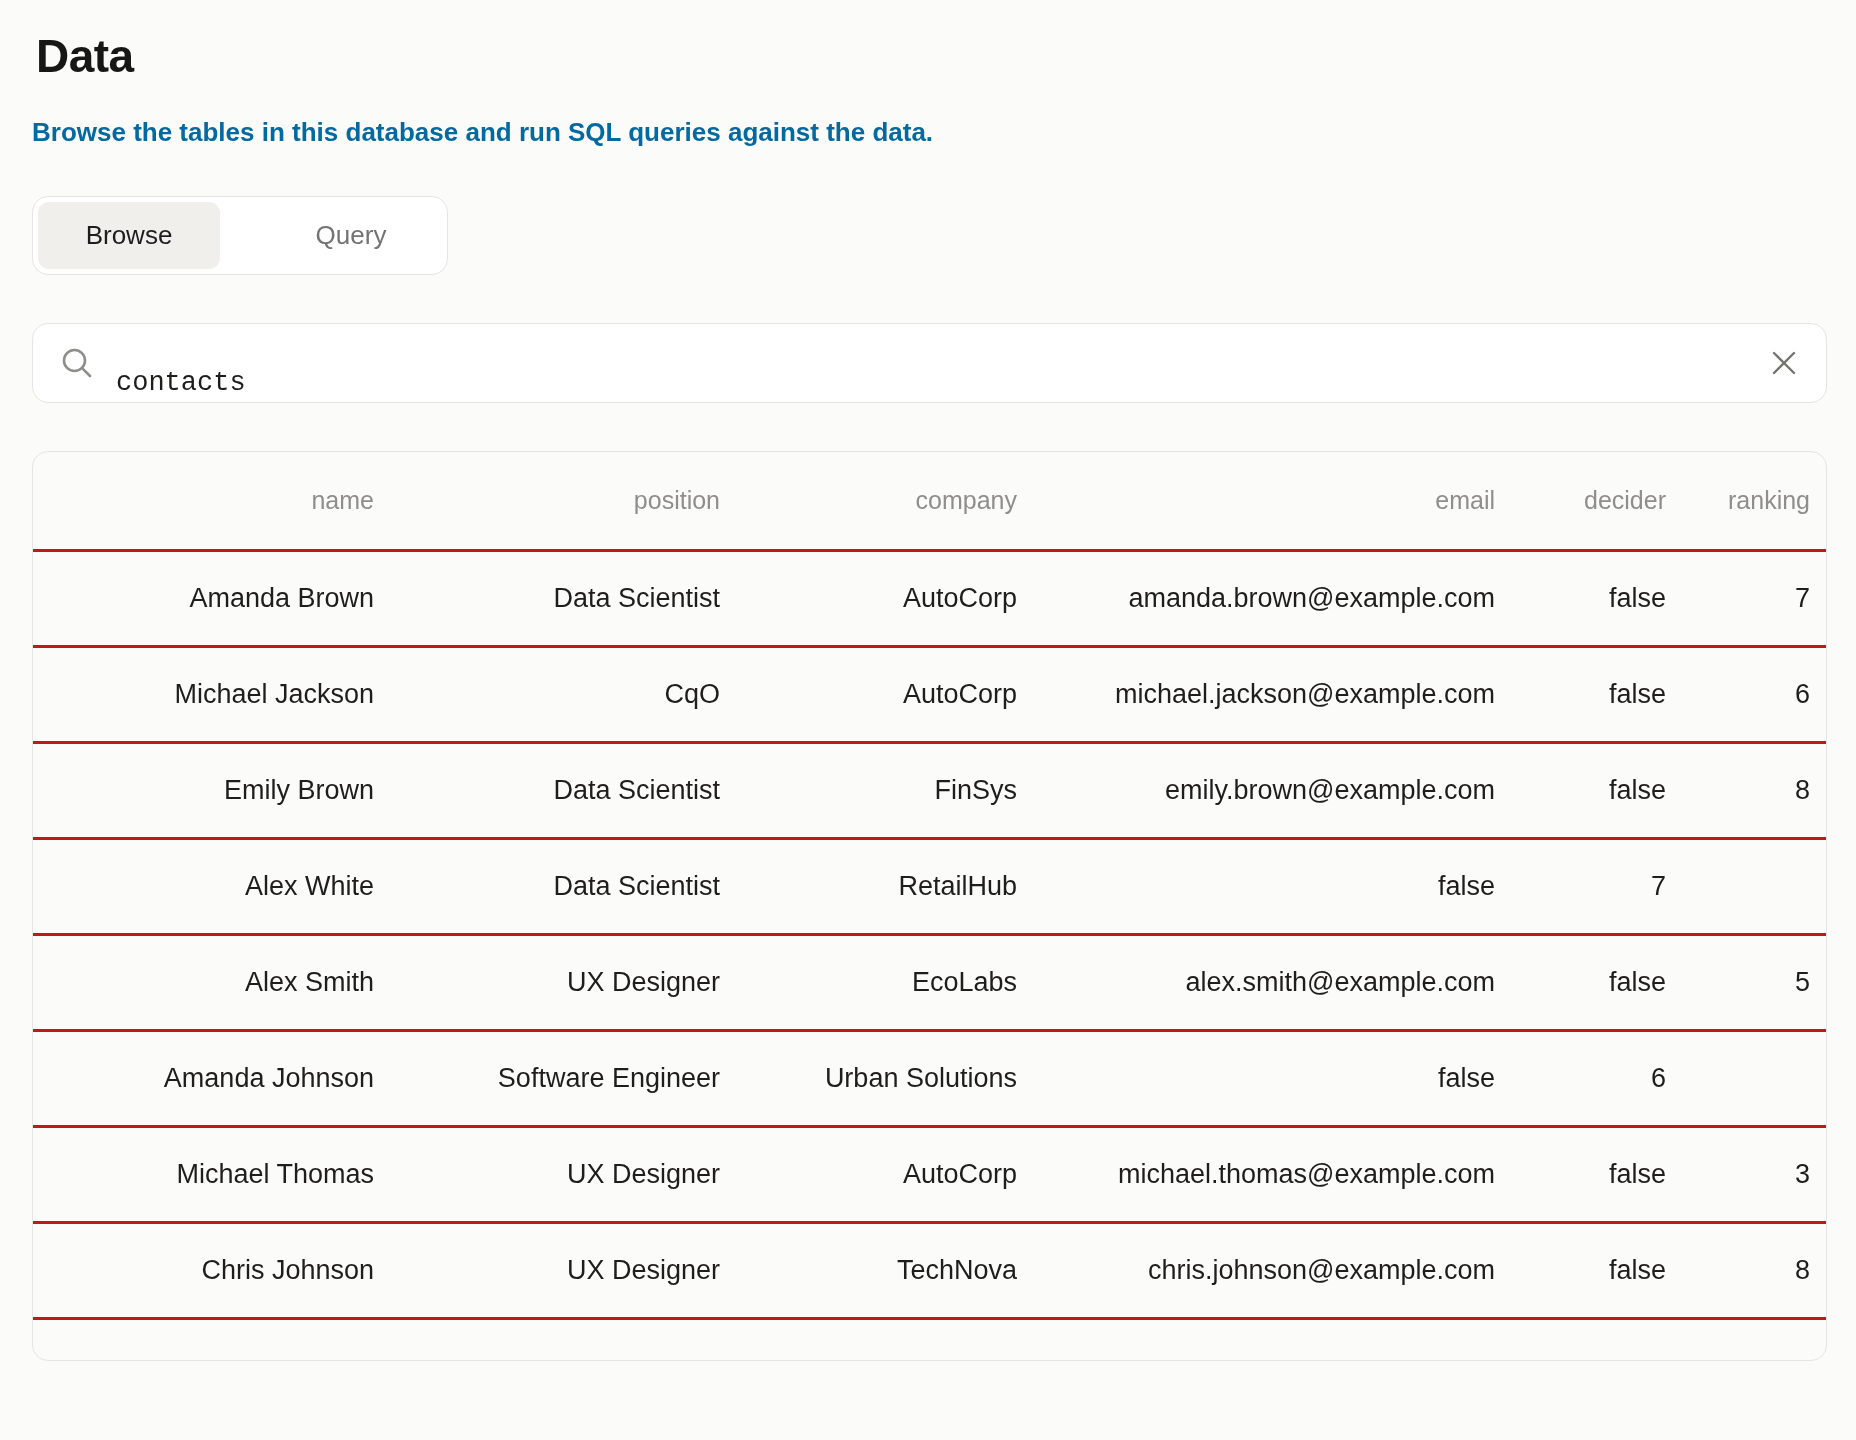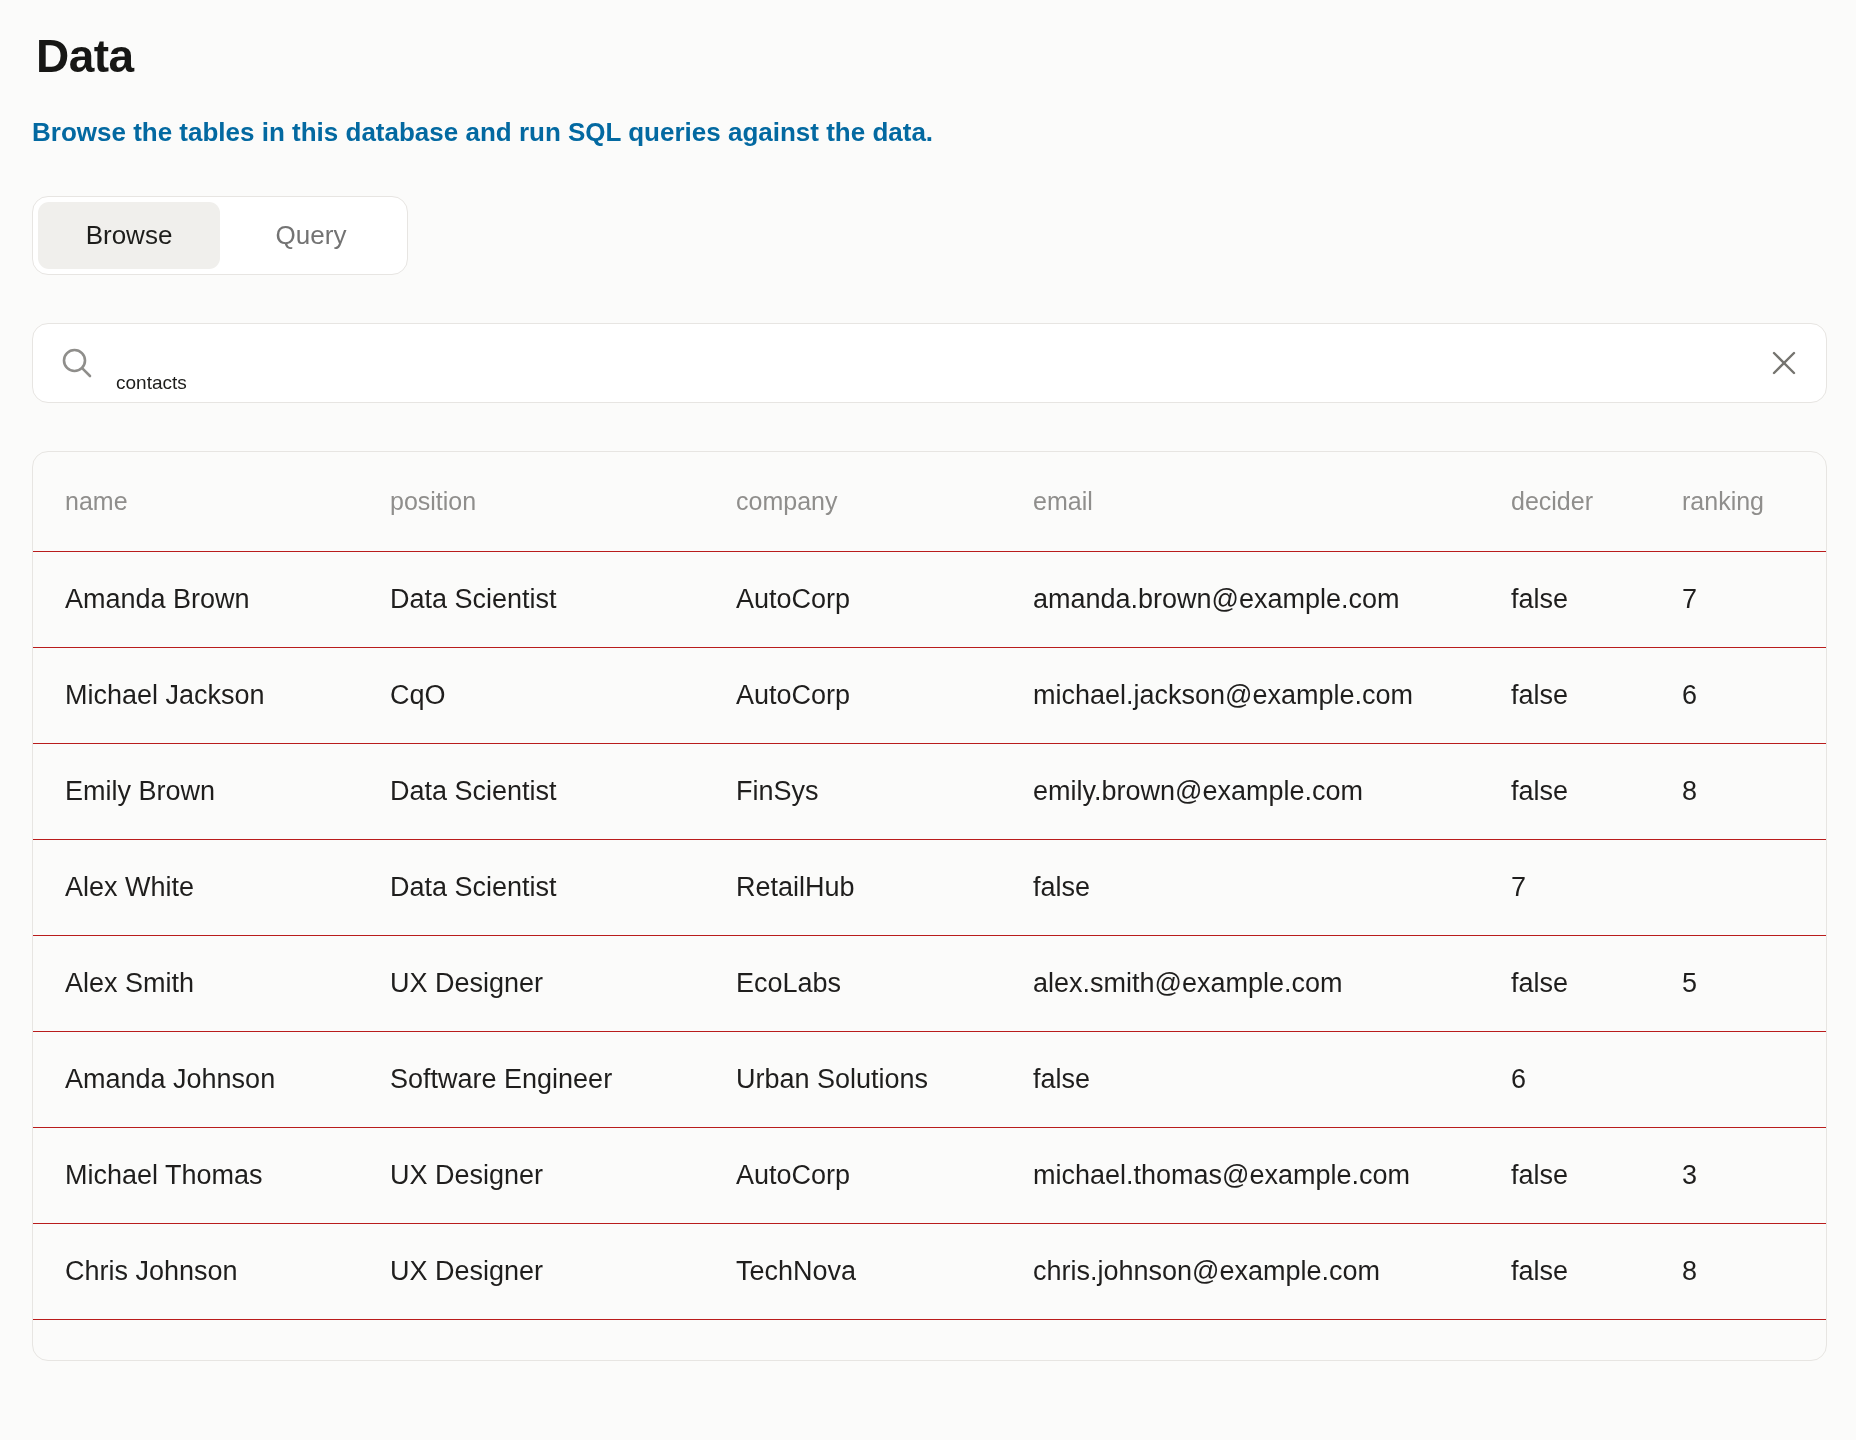--- a/index.html
+++ b/index.html
@@ -31,20 +31,21 @@
   }
 
   
   .tab-group {
     margin-top: 48px;
     display: inline-flex;
     background: #ffffff;
     border: 1px solid #e7e5e2;
     border-radius: 16px;
     padding: 5px;
+    gap: 40px;
   }
   .tab {
     width: 182px;
     height: 67px;
     display: flex;
     align-items: center;
     justify-content: center;
     font-size: 26px;
     border-radius: 11px;
     color: #737373;
@@ -69,22 +70,22 @@
     align-items: center;
     padding: 0 28px 0 27px;
   }
   .search-bar .glass { flex: 0 0 auto; display: flex; }
   .search-bar input {
     flex: 1 1 auto;
     margin-left: 22px;
     border: none;
     outline: none;
     background: transparent;
-    font-family: Liberation Sans, sans-serif;
-    font-size: 19px;
+    font-family: Liberation Mono, monospace;
+    font-size: 27px;
     color: #1d1d1b;
     padding: 0;
     margin-top: 40px;
   }
   .clear-btn {
     flex: 0 0 auto;
     border: none;
     background: transparent;
     padding: 0;
     margin: 0;
@@ -97,21 +98,22 @@
     margin-top: 48px;
     border: 1px solid #e7e5e2;
     border-radius: 16px;
     overflow: hidden;
   }
   .thead-row, .trow {
     display: grid;
     grid-template-columns: 325px 346px 297px 478px 171px 1fr;
     align-items: center;
     padding-left: 32px;
-    border-bottom: 1px solid #b91c1c;
+    border-bottom: 3px solid #b91c1c;
+    text-align: right;
   }
   .thead-row {
     height: 100px;
     font-size: 25px;
     color: #8f8e8c;
   }
   .trow {
     height: 96px;
     font-size: 27px;
     color: #1f1e1d;

